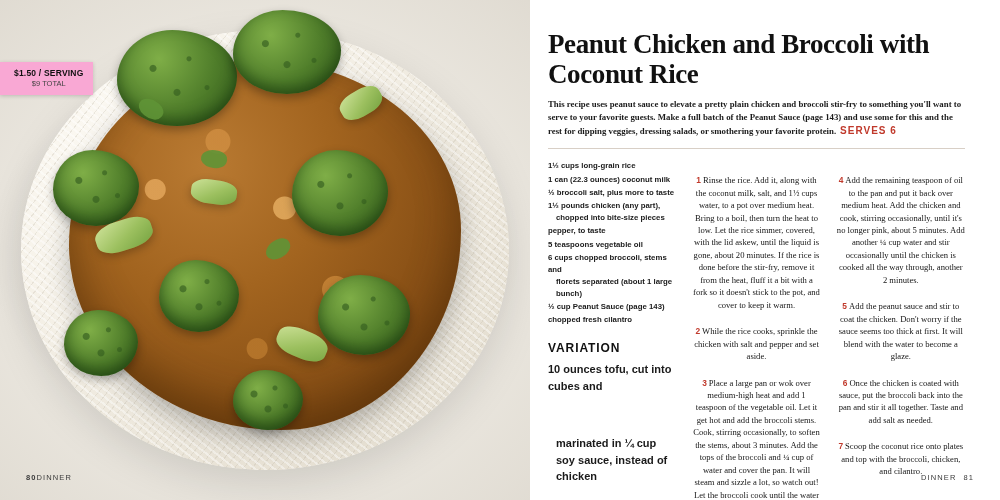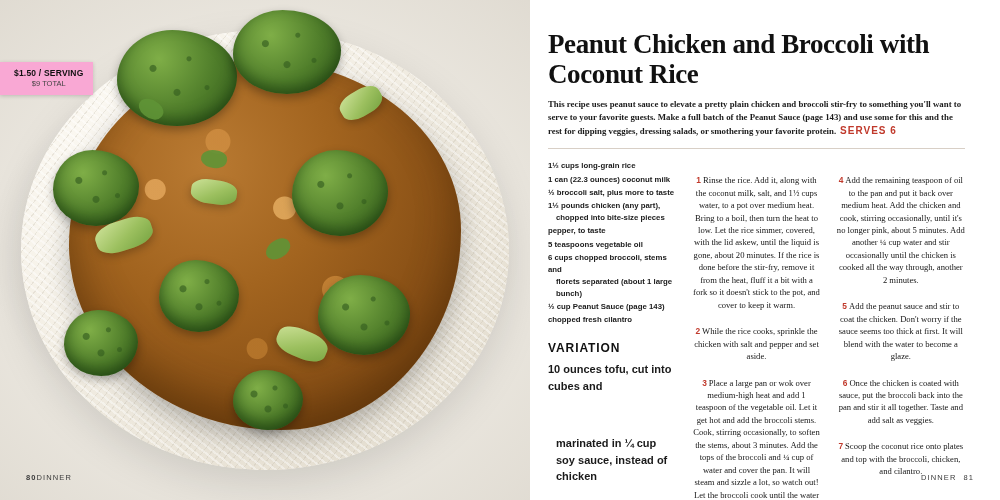--- a/index.html
+++ b/index.html
@@ -335,21 +335,21 @@
 
       <div class="col steps">
         <p><span class="n">1</span><span>Rinse the rice. Add it, along with the coconut milk, salt, and 1½ cups water, to a pot over medium heat. Bring to a boil, then turn the heat to low. Let the rice simmer, covered, with the lid askew, until the liquid is gone, about 20 minutes. If the rice is done before the stir-fry, remove it from the heat, fluff it a bit with a fork so it doesn't stick to the pot, and cover to keep it warm.</span></p>
         <p><span class="n">2</span><span>While the rice cooks, sprinkle the chicken with salt and pepper and set aside.</span></p>
         <p><span class="n">3</span><span>Place a large pan or wok over medium-high heat and add 1 teaspoon of the vegetable oil. Let it get hot and add the broccoli stems. Cook, stirring occasionally, to soften the stems, about 3 minutes. Add the tops of the broccoli and ¼ cup of water and cover the pan. It will steam and sizzle a lot, so watch out! Let the broccoli cook until the water evaporates, about 3 more minutes. Test a piece of broccoli with a fork. It should be just barely tender, but not soft. Turn off the heat and remove the broccoli from the pan.</span></p>
       </div>
 
       <div class="col steps">
         <p><span class="n">4</span><span>Add the remaining teaspoon of oil to the pan and put it back over medium heat. Add the chicken and cook, stirring occasionally, until it's no longer pink, about 5 minutes. Add another ¼ cup water and stir occasionally until the chicken is cooked all the way through, another 2 minutes.</span></p>
         <p><span class="n">5</span><span>Add the peanut sauce and stir to coat the chicken. Don't worry if the sauce seems too thick at first. It will blend with the water to become a glaze.</span></p>
-        <p><span class="n">6</span><span>Once the chicken is coated with sauce, put the broccoli back into the pan and stir it all together. Taste and add salt as veggies.</span></p>
+        <p><span class="n">6</span><span>Once the chicken is coated with sauce, put the broccoli back into the pan and stir it all together. Taste and add salt as needed.</span></p>
         <p><span class="n">7</span><span>Scoop the coconut rice onto plates and top with the broccoli, chicken, and cilantro.</span></p>
       </div>
     </div>
 
     <div class="folio-right">
       <span>DINNER</span><span class="num">81</span>
     </div>
   </div>
 </div>
 

